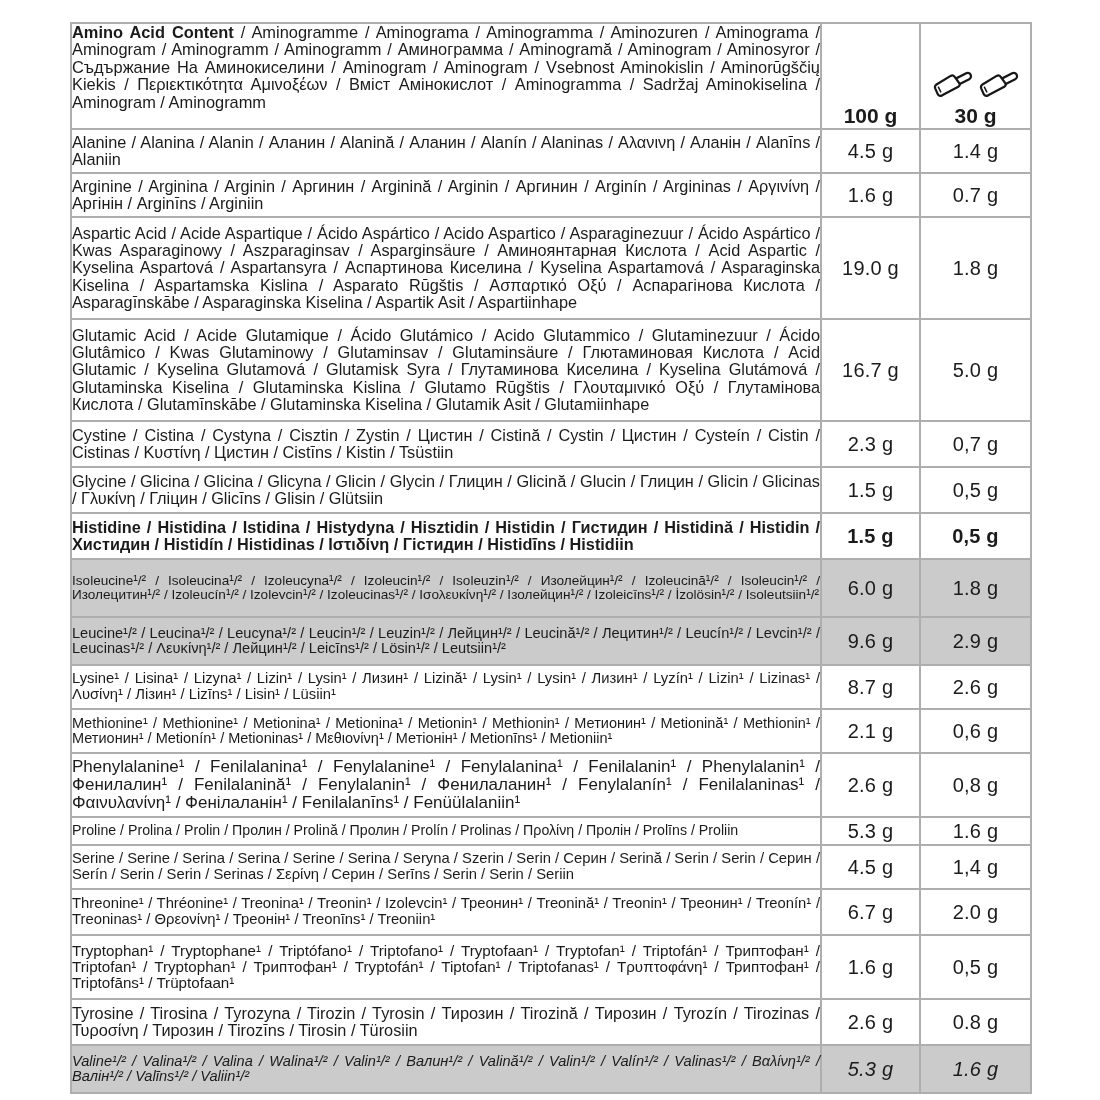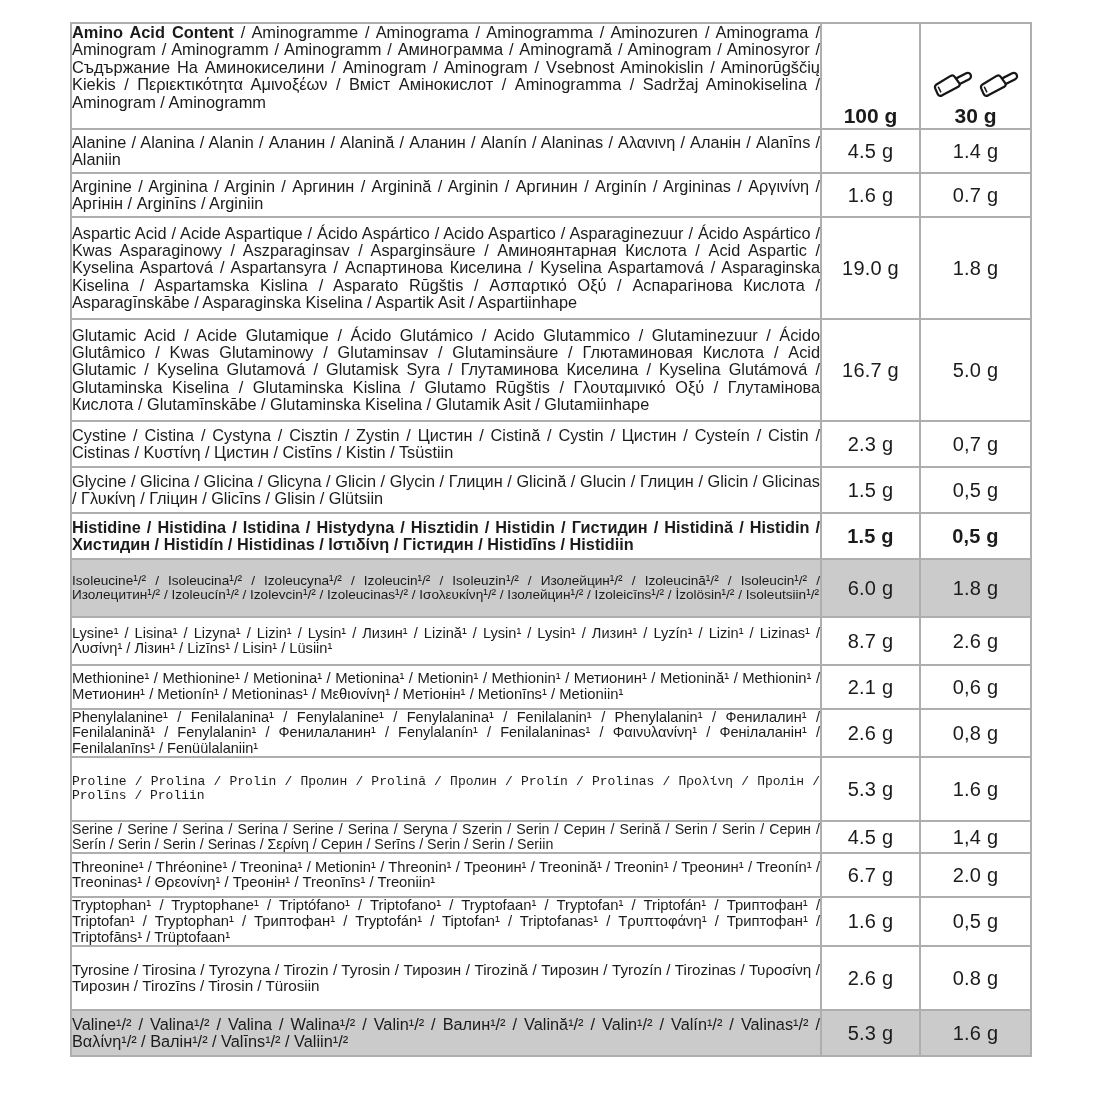--- a/index.html
+++ b/index.html
@@ -82,21 +82,21 @@
   tbody tr:nth-child(13) td{height:26px;}
   tbody tr:nth-child(14) td{height:42px;}
   tbody tr:nth-child(15) td{height:44px;}
   tbody tr:nth-child(16) td{height:62px;}
   tbody tr:nth-child(17) td{height:44px;}
   tbody tr:nth-child(18) td{height:46px;font-style:italic;}
   tbody tr:nth-child(8)  td.names{font-size:13.6px;}
   tbody tr:nth-child(9)  td.names{font-size:14.6px;}
   tbody tr:nth-child(10) td.names{font-size:14.8px;}
   tbody tr:nth-child(11) td.names{font-size:14.5px;}
-  tbody tr:nth-child(12) td.names{font-size:13px;font-family:Liberation Mono, monospace;}
+  tbody tr:nth-child(12) td.names{font-size:17px;}
   tbody tr:nth-child(13) td.names{font-size:14.2px;}
   tbody tr:nth-child(14) td.names{font-size:14.8px;}
   tbody tr:nth-child(15) td.names{font-size:14.8px;}
   tbody tr:nth-child(16) td.names{font-size:15.2px;}
   tbody tr:nth-child(18) td.names{font-size:14.6px;}
 </style>
 </head>
 <body>
 
 <div class="page">
@@ -167,20 +167,25 @@
         <tr>
     <td class="names">Histidine / Histidina / Istidina / Histydyna / Hisztidin / Histidin / Гистидин / Histidină / Histidin / Хистидин / Histidín / Histidinas / Ιστιδίνη / Гістидин / Histidīns / Histidiin</td>
     <td class="val">1.5 g</td>
     <td class="val">0,5 g</td>
   </tr>
         <tr class="hl">
     <td class="names">Isoleucine¹/² / Isoleucina¹/² / Izoleucyna¹/² / Izoleucin¹/² / Isoleuzin¹/² / Изолейцин¹/² / Izoleucină¹/² / Isoleucin¹/² / Изолецитин¹/² / Izoleucín¹/² / Izolevcin¹/² / Izoleucinas¹/² / Ισολευκίνη¹/² / Ізолейцин¹/² / Izoleicīns¹/² / İzolösin¹/² / Isoleutsiin¹/²</td>
     <td class="val">6.0 g</td>
     <td class="val">1.8 g</td>
   </tr>
+        <tr class="hl">
+    <td class="names">Leucine¹/² / Leucina¹/² / Leucyna¹/² / Leucin¹/² / Leuzin¹/² / Лейцин¹/² / Leucină¹/² / Лецитин¹/² / Leucín¹/² / Levcin¹/² / Leucinas¹/² / Λευκίνη¹/² / Лейцин¹/² / Leicīns¹/² / Lösin¹/² / Leutsiin¹/²</td>
+    <td class="val">9.6 g</td>
+    <td class="val">2.9 g</td>
+  </tr>
         <tr>
     <td class="names">Lysine¹ / Lisina¹ / Lizyna¹ / Lizin¹ / Lysin¹ / Лизин¹ / Lizină¹ / Lysin¹ / Lysin¹ / Лизин¹ / Lyzín¹ / Lizin¹ / Lizinas¹ / Λυσίνη¹ / Лізин¹ / Lizīns¹ / Lisin¹ / Lüsiin¹</td>
     <td class="val">8.7 g</td>
     <td class="val">2.6 g</td>
   </tr>
         <tr>
     <td class="names">Methionine¹ / Methionine¹ / Metionina¹ / Metionina¹ / Metionin¹ / Methionin¹ / Метионин¹ / Metionină¹ / Methionin¹ / Метионин¹ / Metionín¹ / Metioninas¹ / Μεθιονίνη¹ / Метіонін¹ / Metionīns¹ / Metioniin¹</td>
     <td class="val">2.1 g</td>
     <td class="val">0,6 g</td>
   </tr>
@@ -193,21 +198,21 @@
     <td class="names">Proline / Prolina / Prolin / Пролин / Prolină / Пролин / Prolín / Prolinas / Προλίνη / Пролін / Prolīns / Proliin</td>
     <td class="val">5.3 g</td>
     <td class="val">1.6 g</td>
   </tr>
         <tr>
     <td class="names">Serine / Serine / Serina / Serina / Serine / Serina / Seryna / Szerin / Serin / Серин / Serină / Serin / Serin / Серин / Serín / Serin / Serin / Serinas / Σερίνη / Серин / Serīns / Serin / Serin / Seriin</td>
     <td class="val">4.5 g</td>
     <td class="val">1,4 g</td>
   </tr>
         <tr>
-    <td class="names">Threonine¹ / Thréonine¹ / Treonina¹ / Metionin¹ / Threonin¹ / Треонин¹ / Treonină¹ / Treonin¹ / Треонин¹ / Treonín¹ / Treoninas¹ / Θρεονίνη¹ / Треонін¹ / Treonīns¹ / Treoniin¹</td>
+    <td class="names">Threonine¹ / Thréonine¹ / Treonina¹ / Treonin¹ / Izolevcin¹ / Треонин¹ / Treonină¹ / Treonin¹ / Треонин¹ / Treonín¹ / Treoninas¹ / Θρεονίνη¹ / Треонін¹ / Treonīns¹ / Treoniin¹</td>
     <td class="val">6.7 g</td>
     <td class="val">2.0 g</td>
   </tr>
         <tr>
     <td class="names">Tryptophan¹ / Tryptophane¹ / Triptófano¹ / Triptofano¹ / Tryptofaan¹ / Tryptofan¹ / Triptofán¹ / Триптофан¹ / Triptofan¹ / Tryptophan¹ / Триптофан¹ / Tryptofán¹ / Tiptofan¹ / Triptofanas¹ / Τρυπτοφάνη¹ / Триптофан¹ / Triptofāns¹ / Trüptofaan¹</td>
     <td class="val">1.6 g</td>
     <td class="val">0,5 g</td>
   </tr>
         <tr>
     <td class="names">Tyrosine / Tirosina / Tyrozyna / Tirozin / Tyrosin / Тирозин / Tirozină / Тирозин / Tyrozín / Tirozinas / Τυροσίνη / Тирозин / Tirozīns / Tirosin / Türosiin</td>

